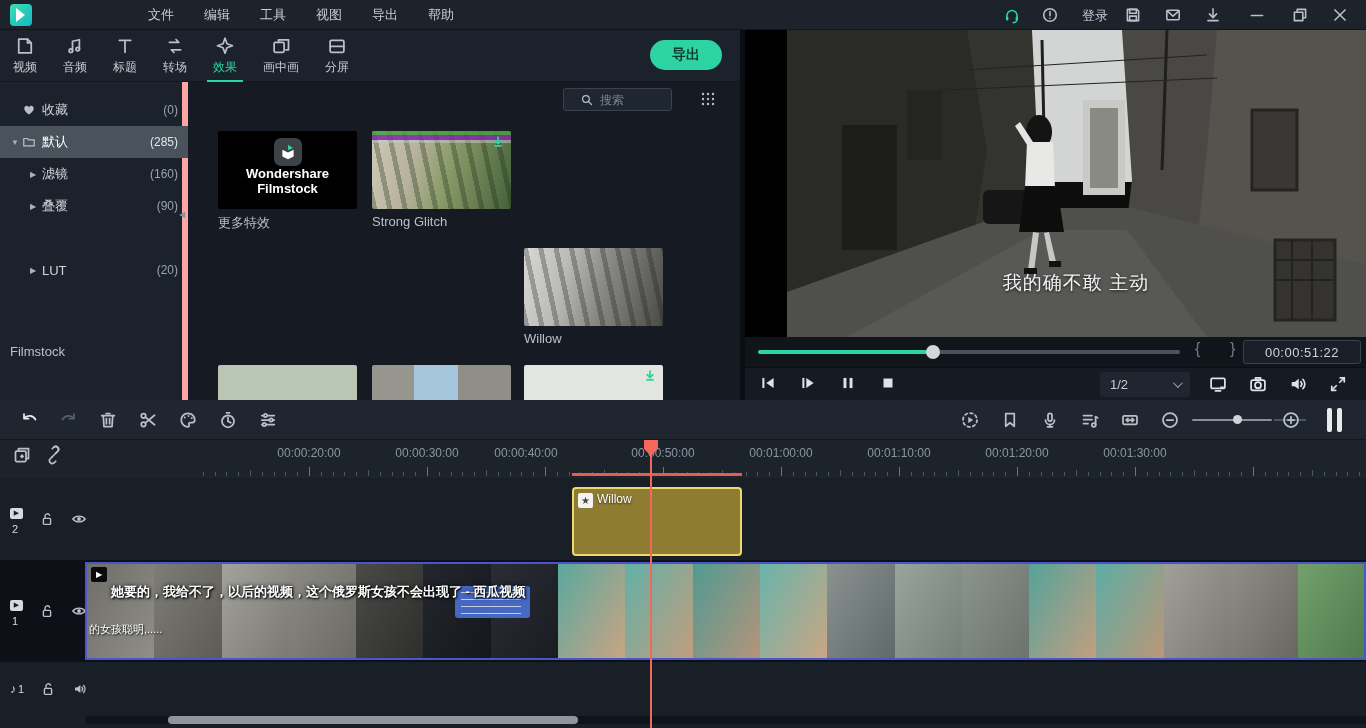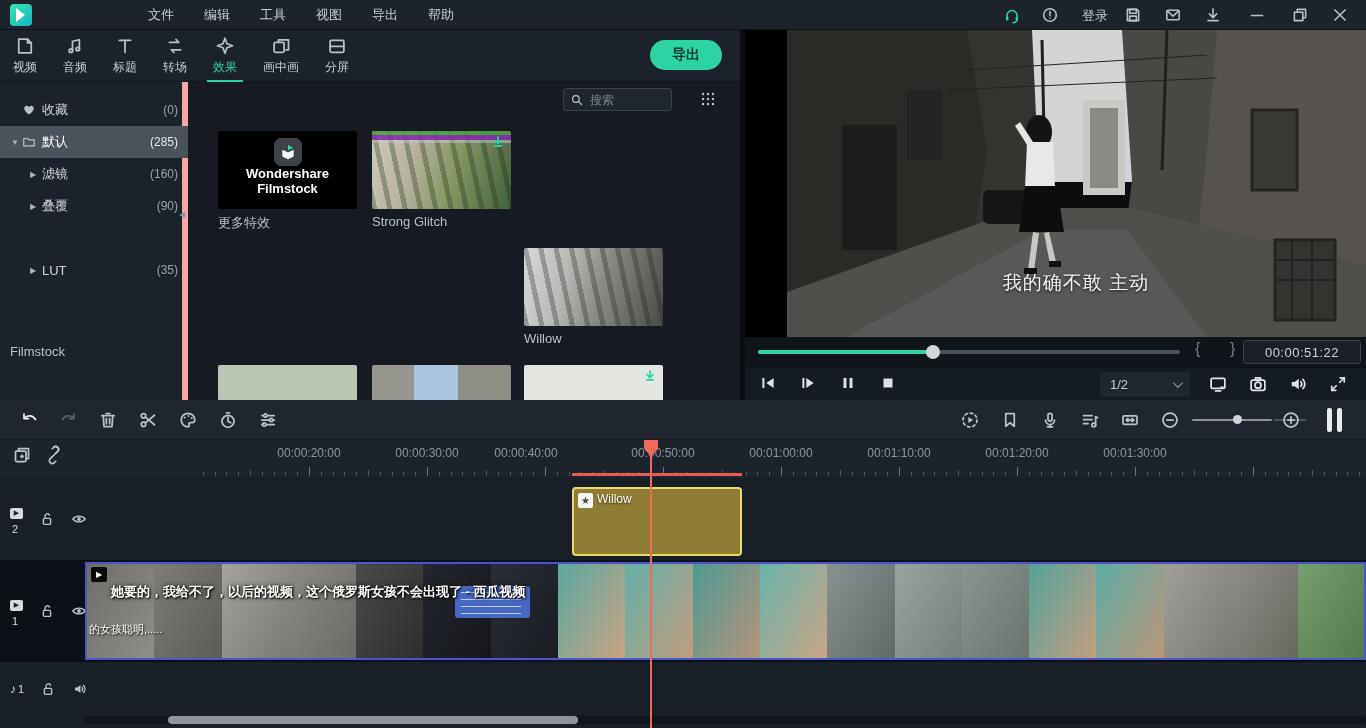--- a/index.html
+++ b/index.html
@@ -35,21 +35,21 @@
   .side-row{position:relative;width:188px;height:32px;display:flex;align-items:center;color:#cfd4d9;font-size:13px;}
   .side-row.sel{background:#4a525b;color:#fff;}
   .side-row .arr{width:10px;font-size:8px;color:#aab2ba;text-align:center;}
   .side-row .cnt{position:absolute;right:10px;color:#9aa3ad;font-size:12px;}
   .side-row.sel .cnt{color:#e2e6ea;}
   .filmstock{position:absolute;left:10px;top:262px;font-size:13px;color:#b9c0c7;}
   .collapse-arrow{left:179px;top:180px;font-size:8px;color:#8a929b;}
 
   
   .effects{left:188px;top:52px;width:552px;height:318px;background:#161b23;overflow:hidden;}
-  .search-box{position:absolute;left:375px;top:6px;width:109px;height:23px;background:#20262f;border:1px solid #3a424d;border-radius:3px;display:flex;align-items:center;padding:0 6px;gap:4px;}
+  .search-box{position:absolute;left:375px;top:6px;width:109px;height:23px;background:#20262f;border:1px solid #3a424d;border-radius:3px;display:flex;align-items:center;padding:0 16px;gap:4px;}
   .search-box input{flex:1;min-width:0;background:transparent;border:none;outline:none;color:#cfd4d9;font-size:12px;}
   .search-box input::placeholder{color:#79828d;}
   .grid-icon{position:absolute;left:512px;top:9px;}
   .card{position:absolute;width:139px;}
   .card .thumb{width:139px;height:78px;border-radius:2px;position:relative;overflow:hidden;}
   .card .card-label{margin-top:5px;font-size:13px;color:#b9c0c7;white-space:nowrap;}
   .dl{position:absolute;right:6px;top:4px;color:#2ed3a3;}
   .dl svg{stroke:#2ed3a3;stroke-width:2;}
   .thumb-filmstock{background:#000;display:flex;flex-direction:column;align-items:center;padding-top:7px;}
   .fs-logo{width:28px;height:28px;border-radius:7px;background:#3d4247;display:flex;align-items:center;justify-content:center;}
@@ -281,21 +281,21 @@
         <div class="side-row" style="top: 108px; position: absolute; padding-left: 28px;">
           <span class="arr">▶</span>
           <span style="width: 4px;"></span>
           <span>叠覆</span>
           <span class="cnt">(90)</span>
         </div>
         <div class="side-row" style="top: 172px; position: absolute; padding-left: 28px;">
           <span class="arr">▶</span>
           <span style="width: 4px;"></span>
           <span>LUT</span>
-          <span class="cnt">(35)</span>
+          <span class="cnt">(20)</span>
         </div>
         <div class="filmstock">Filmstock</div>
       </div>
     <span class="abs collapse-arrow">◀</span>
     <div class="abs effects" id="effects-panel">
       <div class="search-box">
         <span class="ic" id="i-search">
             <svg width="14" height="14" viewBox="0 0 16 16">
               <circle cx="6.8" cy="6.8" r="3.8"></circle>
               <line x1="9.8" y1="9.8" x2="13.2" y2="13.2"></line>

